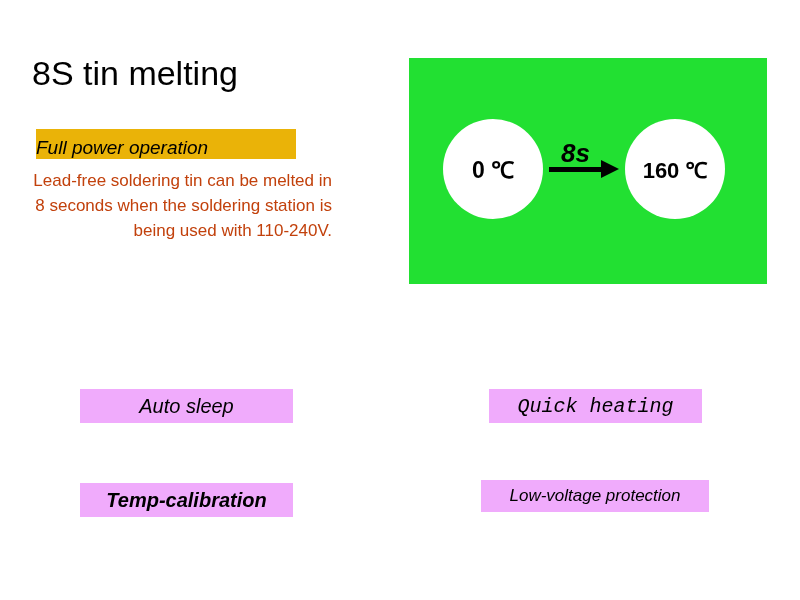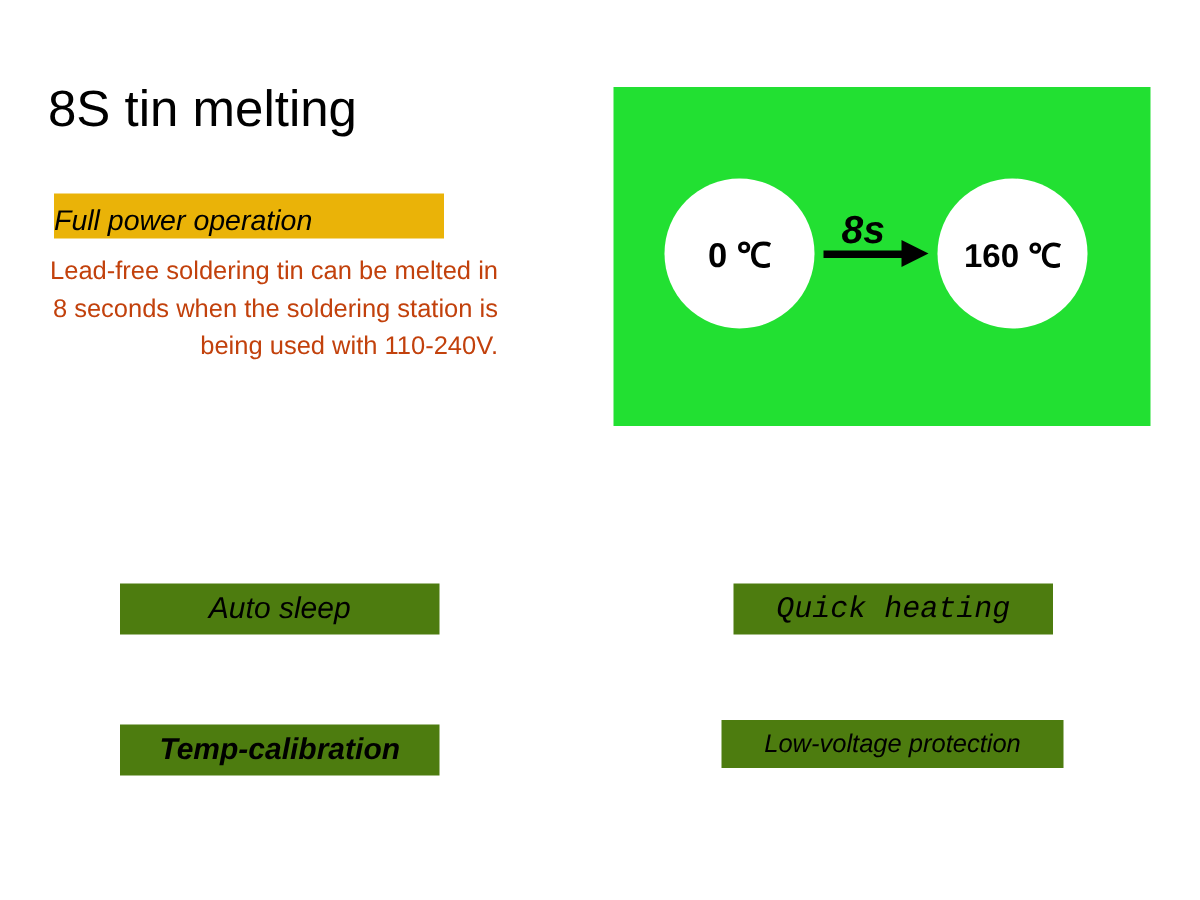--- a/index.html
+++ b/index.html
@@ -127,21 +127,21 @@
     left: 152px;
     top: 80px;
     font-size: 26px;
     font-style: italic;
     font-weight: bold;
     color: #000000;
   }
   
   .feature-badge {
     position: absolute;
-    background: #4d7c0f;
+    background: #f0abfc;
     display: flex;
     align-items: center;
     justify-content: center;
     box-sizing: border-box;
   }
   .feature-badge .feature-text {
     font-style: italic;
     color: #000000;
     white-space: nowrap;
   }

